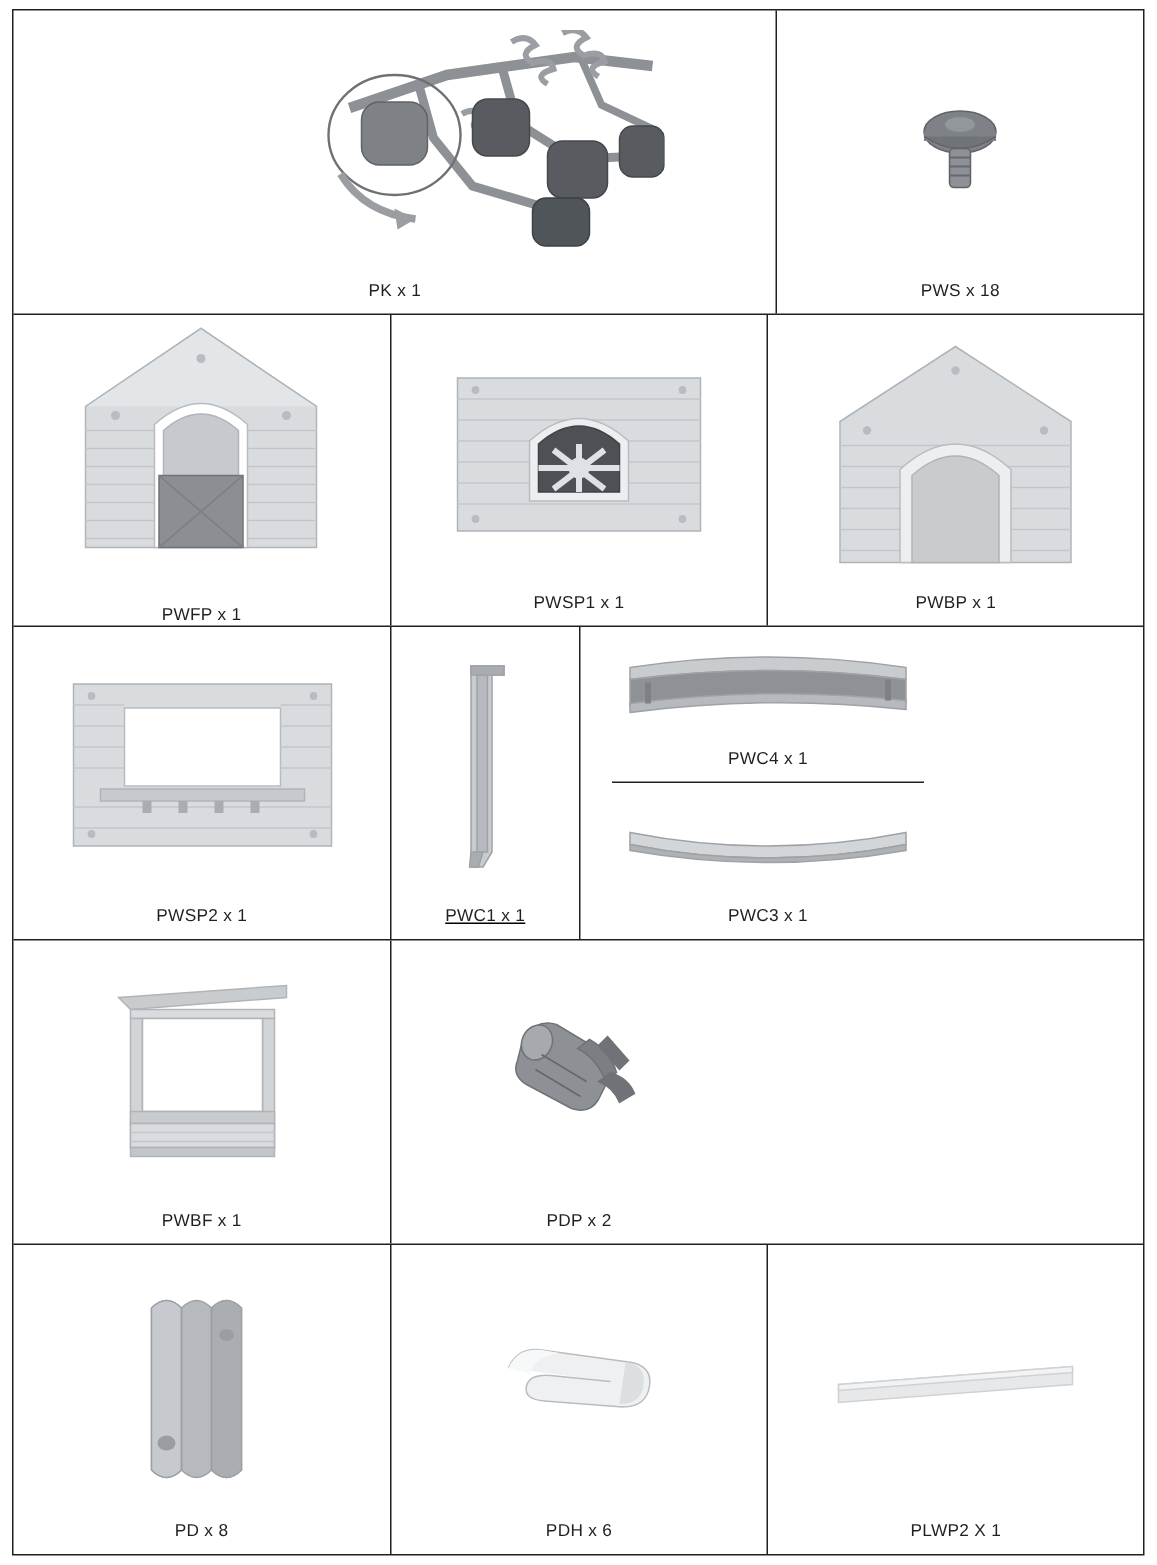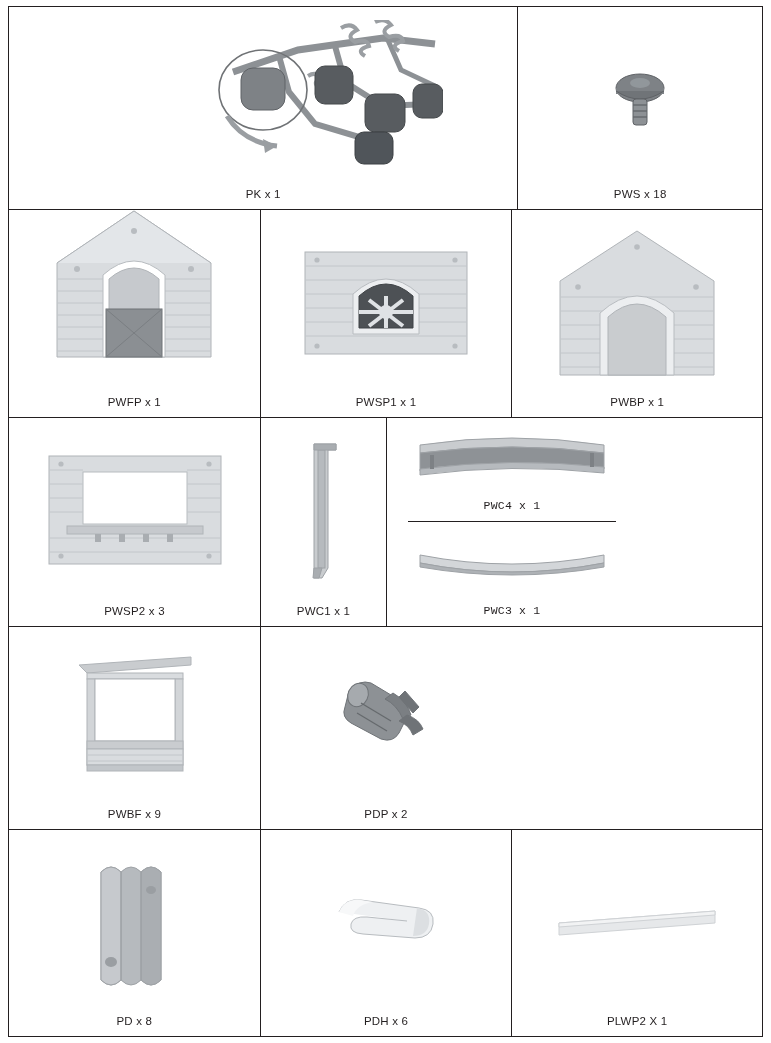--- a/index.html
+++ b/index.html
@@ -31,21 +31,21 @@
     width: 100%;
     border-bottom: 1px solid #231f20;
   }
   .row:last-child { border-bottom: none; }
 
   .cell {
     position: relative;
     display: flex;
     flex-direction: column;
     align-items: center;
-    justify-content: flex-end;
+    justify-content: center;
     border-right: 1px solid #231f20;
     overflow: hidden;
   }
   .cell:last-child { border-right: none; }
 
   .art {
     flex: 1 1 auto;
     width: 100%;
     display: flex;
     align-items: center;
@@ -69,30 +69,29 @@
 
   
   .r2 { height: 208px; }
   .r2 .c1 { width: 252px; gap: 24px; }
   .r2 .c2 { width: 252px; }
   .r2 .c3 { width: 250px; }
 
   
   .r3 { height: 209px; }
   .r3 .c1 { width: 252px; }
-  .r3 .c2 { width: 126px; }
+  .r3 .c2 { width: 126px; text-decoration: underline; }
   .r3 .c3 { width: 126px; }
   .r3 .c4 { width: 250px; padding: 0; border-right: none; display: flex; flex-direction: column; }
   .r3 .c4 .subcell {
     height: 50%;
     display: flex;
     flex-direction: column;
     align-items: center;
     justify-content: flex-end;
-    font-family: Liberation Mono, monospace;
   }
   .r3 .c4 .subcell.top { border-bottom: 1px solid #231f20; }
 
   
   .r4 { height: 203px; }
   .r4 .c1 { width: 252px; }
   .r4 .c2 { width: 252px; }
   .r4 .c3 { width: 250px; }
 
   
@@ -281,21 +280,21 @@
               </g>
               <g fill="#b8bcc0" stroke="none">
                 <circle cx="24" cy="22" r="2.6"></circle>
                   <circle cx="172" cy="22" r="2.6"></circle>
                 <circle cx="24" cy="114" r="2.6"></circle>
                   <circle cx="172" cy="114" r="2.6"></circle>
               </g>
             </g>
           </svg>
         </div>
-        <div class="label">PWSP2 x 3</div>
+        <div class="label">PWSP2 x 1</div>
       </div>
       <div class="cell c2">
         <div class="art">
           <svg width="56" height="160" viewBox="0 0 56 160">
             <g stroke="#9ea2a6" stroke-width="1">
               <path d="M18 12 h22 v6 h-8 v118 l-6 10 h-8 Z" fill="#c9cccf"></path>
               <rect x="22" y="18" width="7" height="118" fill="#b6babe"></rect>
               <path d="M18 12 h22 v6 h-22 z" fill="#a9adb1"></path>
               <path d="M18 136 l8 0 l-3 10 l-6 0 z" fill="#a9adb1"></path>
             </g>
@@ -347,21 +346,21 @@
               <rect x="22" y="98" width="96" height="8" fill="#c9cccf"></rect>
               <rect x="22" y="106" width="96" height="16" fill="#d9dcdf"></rect>
               <g stroke="#c2c6ca">
                 <path d="M22 112 h96"></path>
                   <path d="M22 118 h96"></path>
               </g>
               <rect x="22" y="122" width="96" height="6" fill="#c2c6ca"></rect>
             </g>
           </svg>
         </div>
-        <div class="label">PWBF  x 9</div>
+        <div class="label">PWBF  x 1</div>
       </div>
       <div class="cell c3">
         <div class="art">
           <svg width="110" height="110" viewBox="0 0 110 110">
             <g stroke="#6f7377" stroke-width="1">
               <path d="M18 28 q10 -12 22 -8 l30 18 q10 6 6 16 l-8 16 q-6 10 -18 6 l-30 -16 q-10 -6 -6 -16 z" fill="#8d9195"></path>
               <ellipse cx="27" cy="32" rx="10" ry="12" fill="#a6aaae" transform="rotate(25 27 32)"></ellipse>
               <path d="M62 30 q14 8 18 22 l-8 4 q-6 -14 -18 -20 z" fill="#7b7f83"></path>
               <path d="M74 28 l14 16 l-6 6 l-14 -16 z" fill="#6f7377"></path>
               <path d="M76 52 q12 4 16 14 l-10 6 q-4 -10 -14 -14 z" fill="#6f7377"></path>

